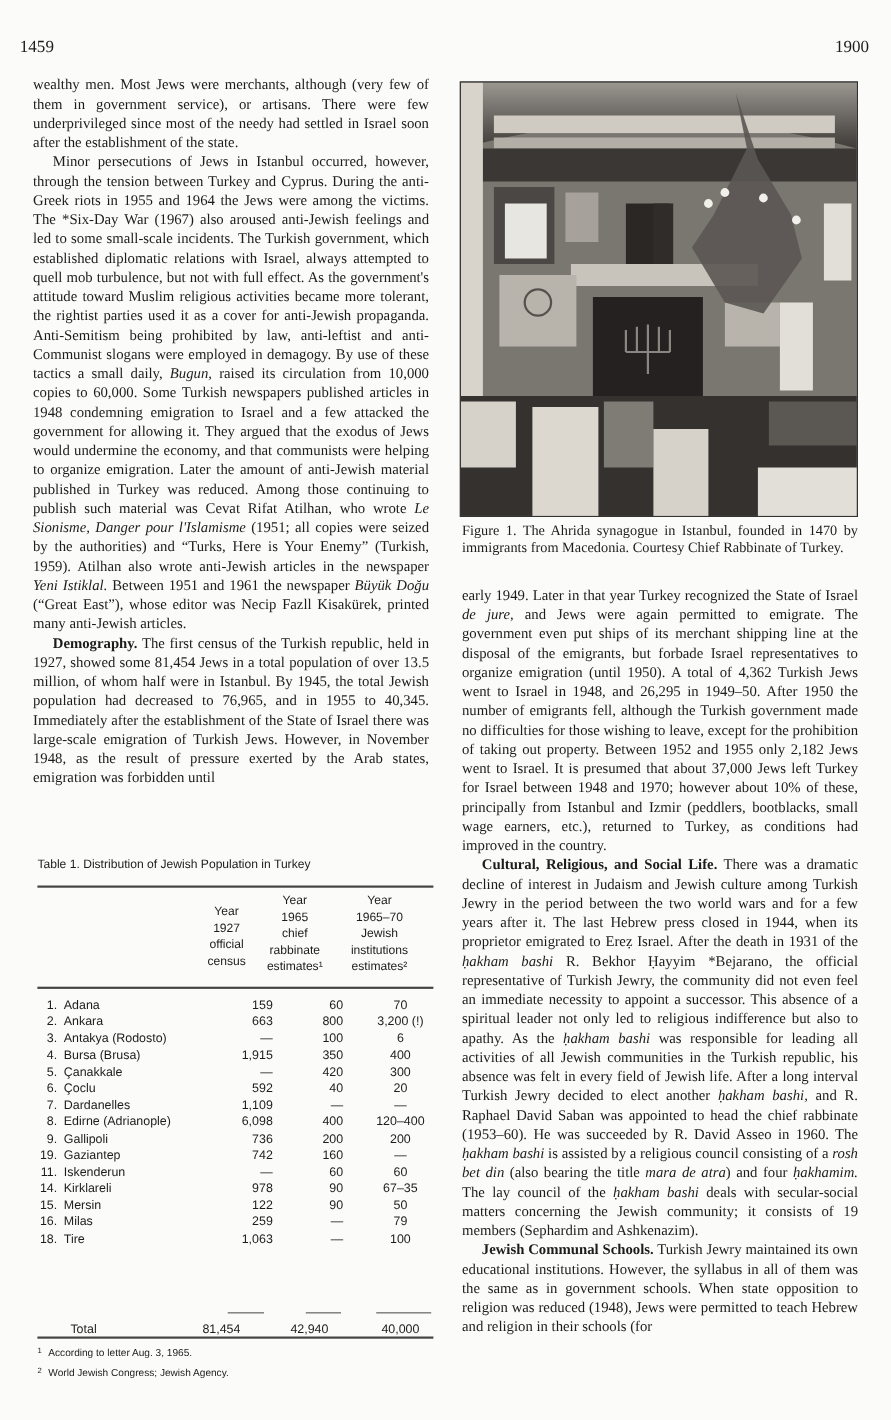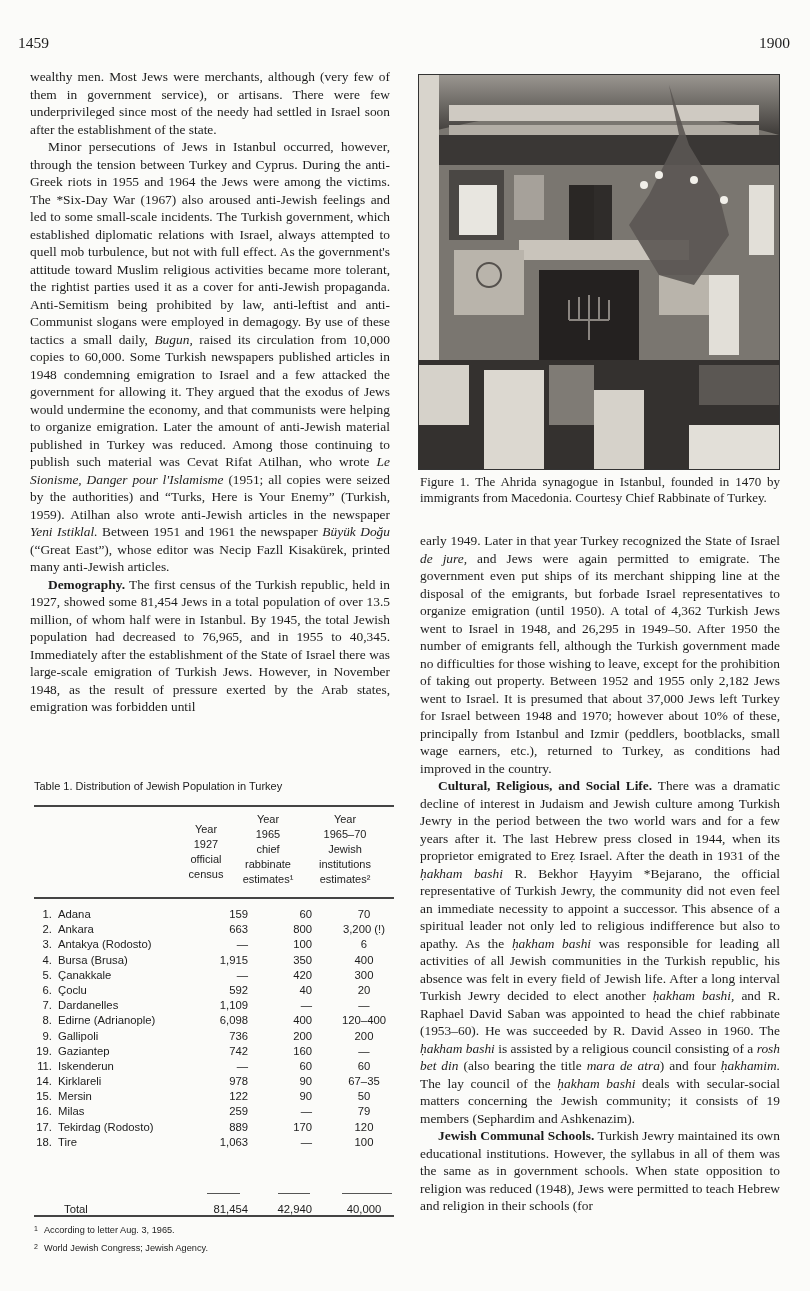--- a/index.html
+++ b/index.html
@@ -221,41 +221,34 @@
       <span class="c-7070">50</span>
     </div>
   <div class="row">
       <span class="c-num">16.</span>
       <span class="c-name">Milas</span>
       <span class="c-1927">259</span>
       <span class="c-1965">—</span>
       <span class="c-7070">79</span>
     </div>
   <div class="row">
-      <span class="c-num">17.</span>
-      <span class="c-name">Tekirdag (Rodosto)</span>
-      <span class="c-1927">889</span>
-      <span class="c-1965">170</span>
-      <span class="c-7070">120</span>
-    </div>
-  <div class="row">
       <span class="c-num">18.</span>
       <span class="c-name">Tire</span>
       <span class="c-1927">1,063</span>
       <span class="c-1965">—</span>
       <span class="c-7070">100</span>
     </div>
 </div>
 
 <div class="sumlines" style="left:207px; width:33px;"></div>
 <div class="sumlines" style="left:278px; width:32px;"></div>
 <div class="sumlines" style="left:342px; width:72px; max-width:50px;"></div>
 
 <div class="total-row">
   <span style="left:30px;">Total</span>
-  <span style="left:150px; width:64px; text-align:right;">81,454</span>
-  <span style="left:230px; width:48px; text-align:right;">42,940</span>
+  <span style="left:150px; width:64px; text-align:left;">81,454</span>
+  <span style="left:230px; width:48px; ">42,940</span>
   <span style="left:290px; width:80px; text-align:center;">40,000</span>
 </div>
 <div class="rule" style="top:1215px;"></div>
 
 <div class="footnote" style="top:1225px;"><sup>1</sup><span>According to letter Aug. 3, 1965.</span></div>
 <div class="footnote" style="top:1243px;"><sup>2</sup><span>World Jewish Congress; Jewish Agency.</span></div>
 
 </body></html>

